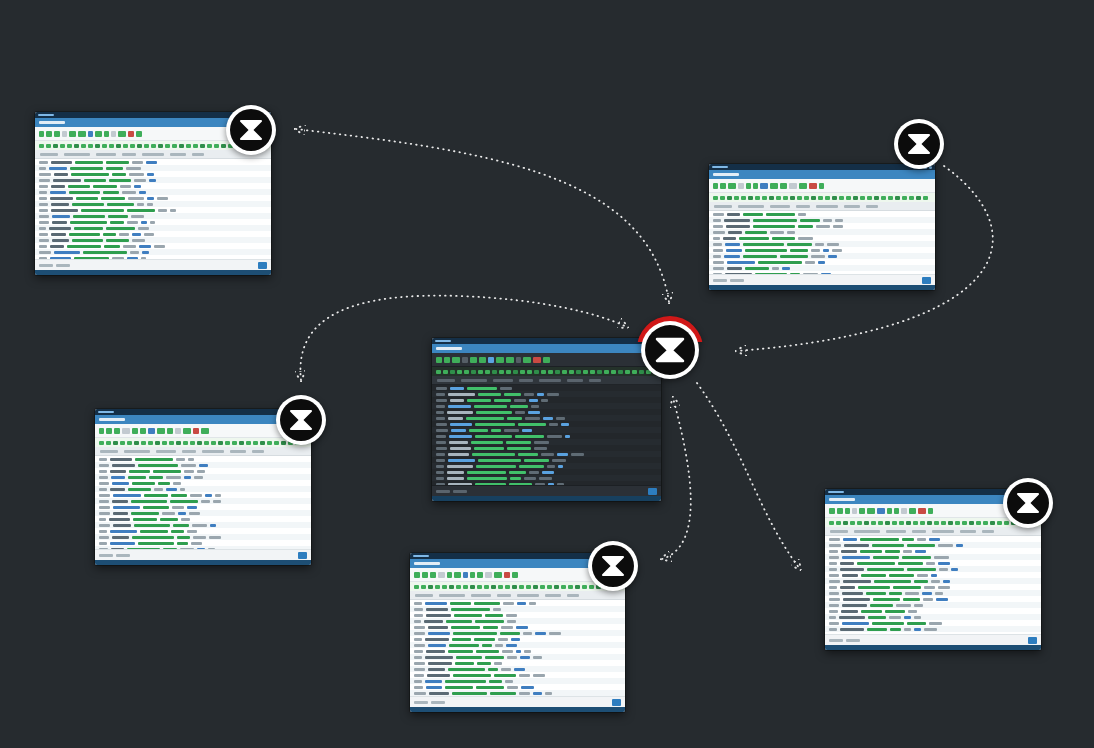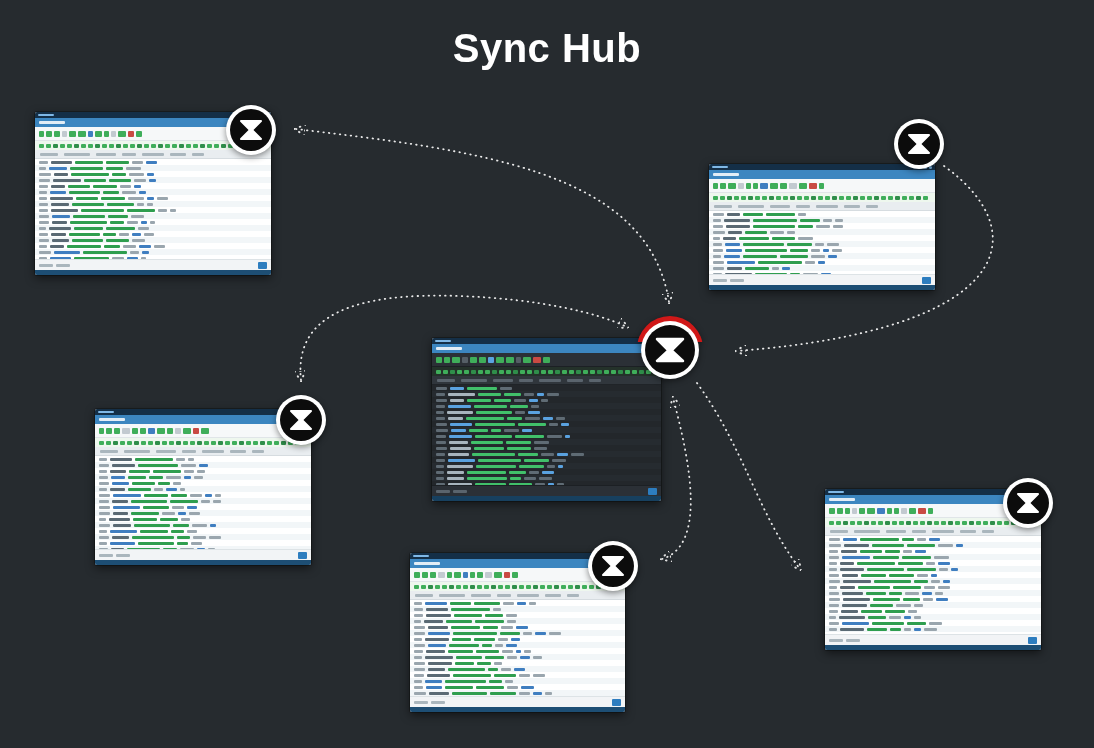--- a/index.html
+++ b/index.html
@@ -71,21 +71,20 @@
   .dark .w-status .left i{background:#5a646d;}
   .w-status i.sq{width:9px;height:7px;background:#2d7dbf;border-radius:1px;display:block;}
   .w-footer{height:5px;flex:none;background:#1d4e74;}
   .dark .w-footer{background:#17405f;}
 </style>
 </head>
 <body style="background: rgb(38, 43, 47);">
 
 <div class="scene">
 
-  <div class="title">Sync Hub</div>
 
   <div class="window" id="win-top-left">
       <div class="w-topstrip">
         <i class="dash"></i>
         <div class="dots">
           <i></i>
           <i></i>
           <i></i>
         </div>
       </div>

